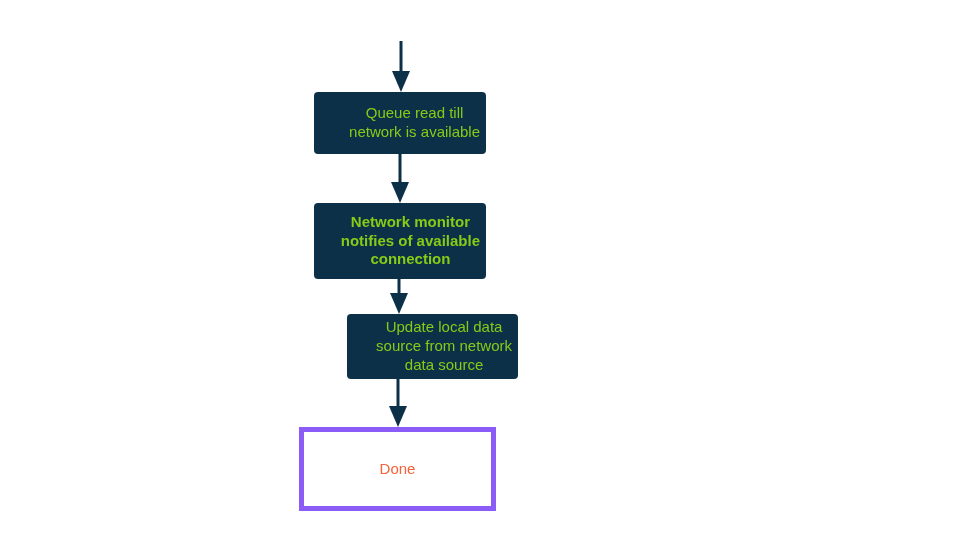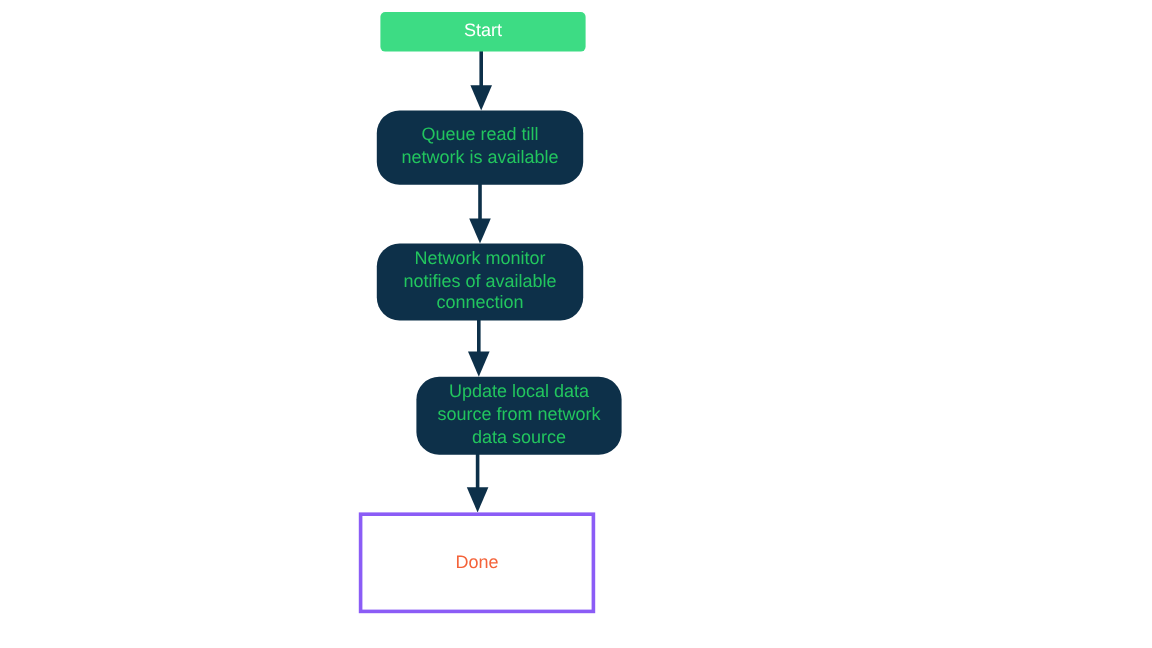--- a/index.html
+++ b/index.html
@@ -42,30 +42,31 @@
   .node.start {
     background: #3ddc84;
     color: #ffffff;
     border-radius: 4px;
     font-size: 15px;
   }
 
   
   .node.process {
     background: #0d3049;
-    color: #22c55e;
-    border-radius: 19px;
+    color: #84cc16;
+    border-radius: 4px;
     font-size: 15px;
+    justify-content: flex-end;
   }
 
   
   .node.done {
     background: #ffffff;
     color: #f4633a;
-    border: 3px solid #8b5cf6;
+    border: 5px solid #8b5cf6;
     border-radius: 0;
     font-size: 15px;
   }
 
   .edge {
     position: absolute;
     overflow: visible;
   }
 </style>
 </head>
@@ -86,30 +87,27 @@
   <svg class="edge" style="left:379px; top:265px; width:40px; height:51px;" viewBox="0 0 40 51">
     <line x1="20" y1="0" x2="20" y2="30" stroke="#0d3049" stroke-width="3"></line>
     <polygon points="20,49 11,28 29,28" fill="#0d3049"></polygon>
   </svg>
 
   <svg class="edge" style="left:378px; top:377px; width:40px; height:52px;" viewBox="0 0 40 52">
     <line x1="20" y1="0" x2="20" y2="31" stroke="#0d3049" stroke-width="3"></line>
     <polygon points="20,50 11,29 29,29" fill="#0d3049"></polygon>
   </svg>
 
-  <div class="node start" style="left:317px; top:10px; width:171px; height:33px;">
-    <span class="node-label">Start</span>
-  </div>
 
   <div class="node process" style="left:314px; top:92px; width:172px; height:62px;">
     <span class="node-label">Queue read till
 network is available</span>
   </div>
 
-  <div class="node process" style="left:314px; top:203px; width:172px; height:64px;">
+  <div class="node process" style="left:314px; top:203px; width:172px; height:76px;font-weight:bold;">
     <span class="node-label">Network monitor
 notifies of available
 connection</span>
   </div>
 
   <div class="node process" style="left:313px; top:314px; width:171px; height:65px;margin-left:34px;">
     <span class="node-label">Update local data
 source from network
 data source</span>
   </div>

